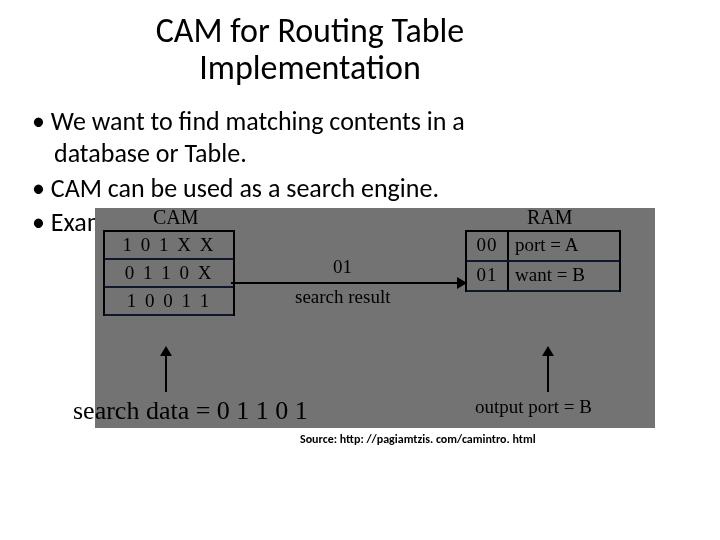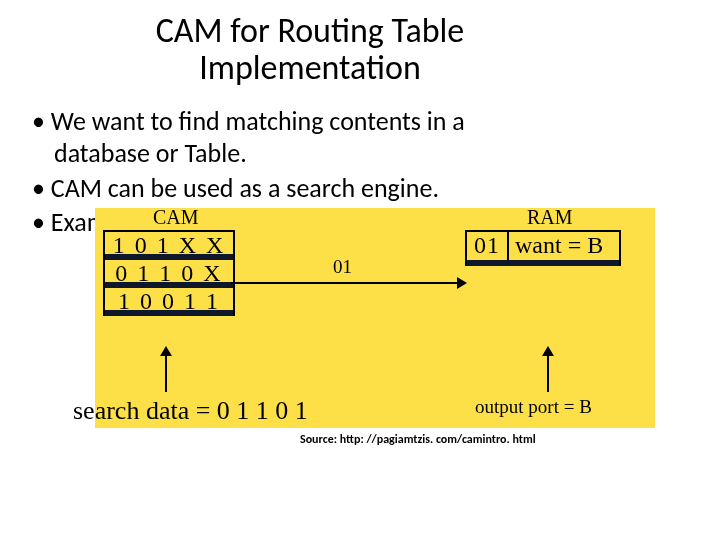--- a/index.html
+++ b/index.html
@@ -43,39 +43,39 @@
     margin-left: 22px;
   }
   
   .diagram {
     position: absolute;
     left: 95px;
     top: 208px;
     width: 560px;
     height: 220px;
     font-family: "Times New Roman", serif;
-    background: #fde047;
+    background: #737373;
   }
   .diagram .hdr {
     position: absolute;
     top: -2px;
     font-size: 20px;
   }
   .cam-hdr { left: 58px; }
   .ram-hdr { left: 432px; }
   
   .tbl {
     position: absolute;
     border: 2px solid #000;
     border-bottom: none;
   }
   .tbl .row {
-    border-bottom: 6px solid #0f172a;
+    border-bottom: 2px solid #0f172a;
     text-align: center;
-    font-size: 24px;
+    font-size: 19px;
     letter-spacing: 2px;
     box-sizing: border-box;
     white-space: nowrap;
   }
   .cam-tbl {
     left: 8px;
     top: 22px;
   }
   .cam-tbl .row {
     width: 128px;
@@ -199,27 +199,32 @@
     <div class="hdr ram-hdr">RAM</div>
 
     <div class="tbl cam-tbl">
       <div class="row">1 0 1 X X</div>
       <div class="row">0 1 1 0 X</div>
       <div class="row">1 0 0 1 1</div>
     </div>
 
     <div class="tbl ram-tbl">
       <div class="row">
+        <div class="addr">00</div>
+        <div class="val">port = A</div>
+      </div>
+      <div class="row">
         <div class="addr">01</div>
         <div class="val">want = B</div>
       </div>
     </div>
 
     <div class="conn"></div>
     <div class="conn-01">01</div>
+    <div class="conn-sr">search result</div>
 
     <div class="up-arrow left-arrow"></div>
     <div class="up-arrow right-arrow"></div>
 
     <div class="search-data">search data = 0 1 1 0 1</div>
     <div class="out-port">output port = B</div>
   </div>
 
   <div class="source">Source: http: //pagiamtzis. com/camintro. html</div>
 

